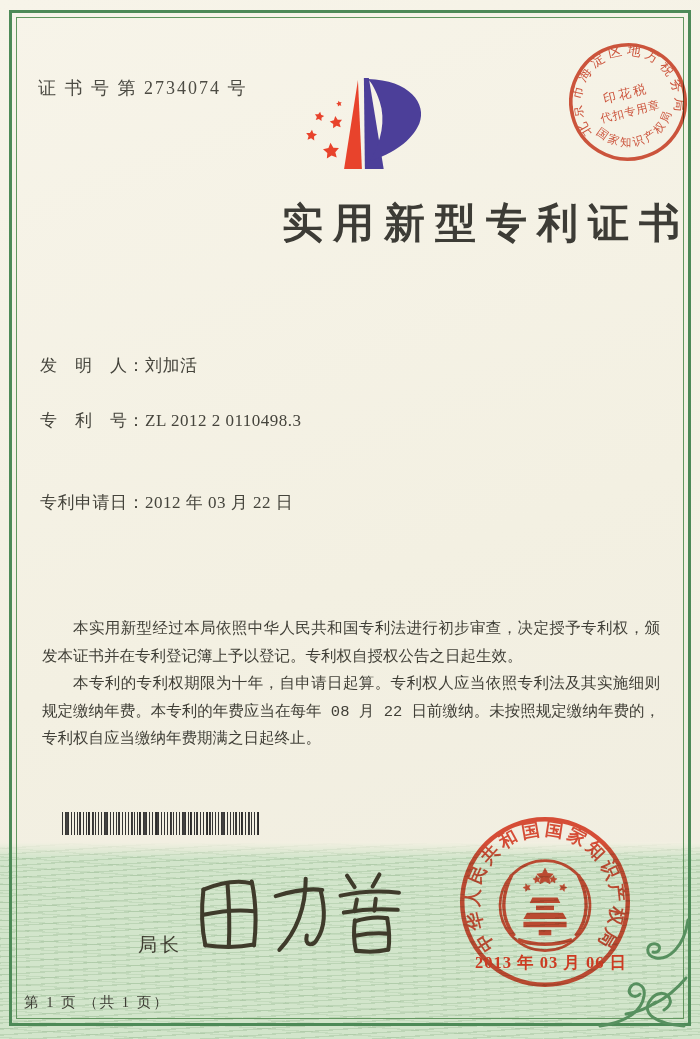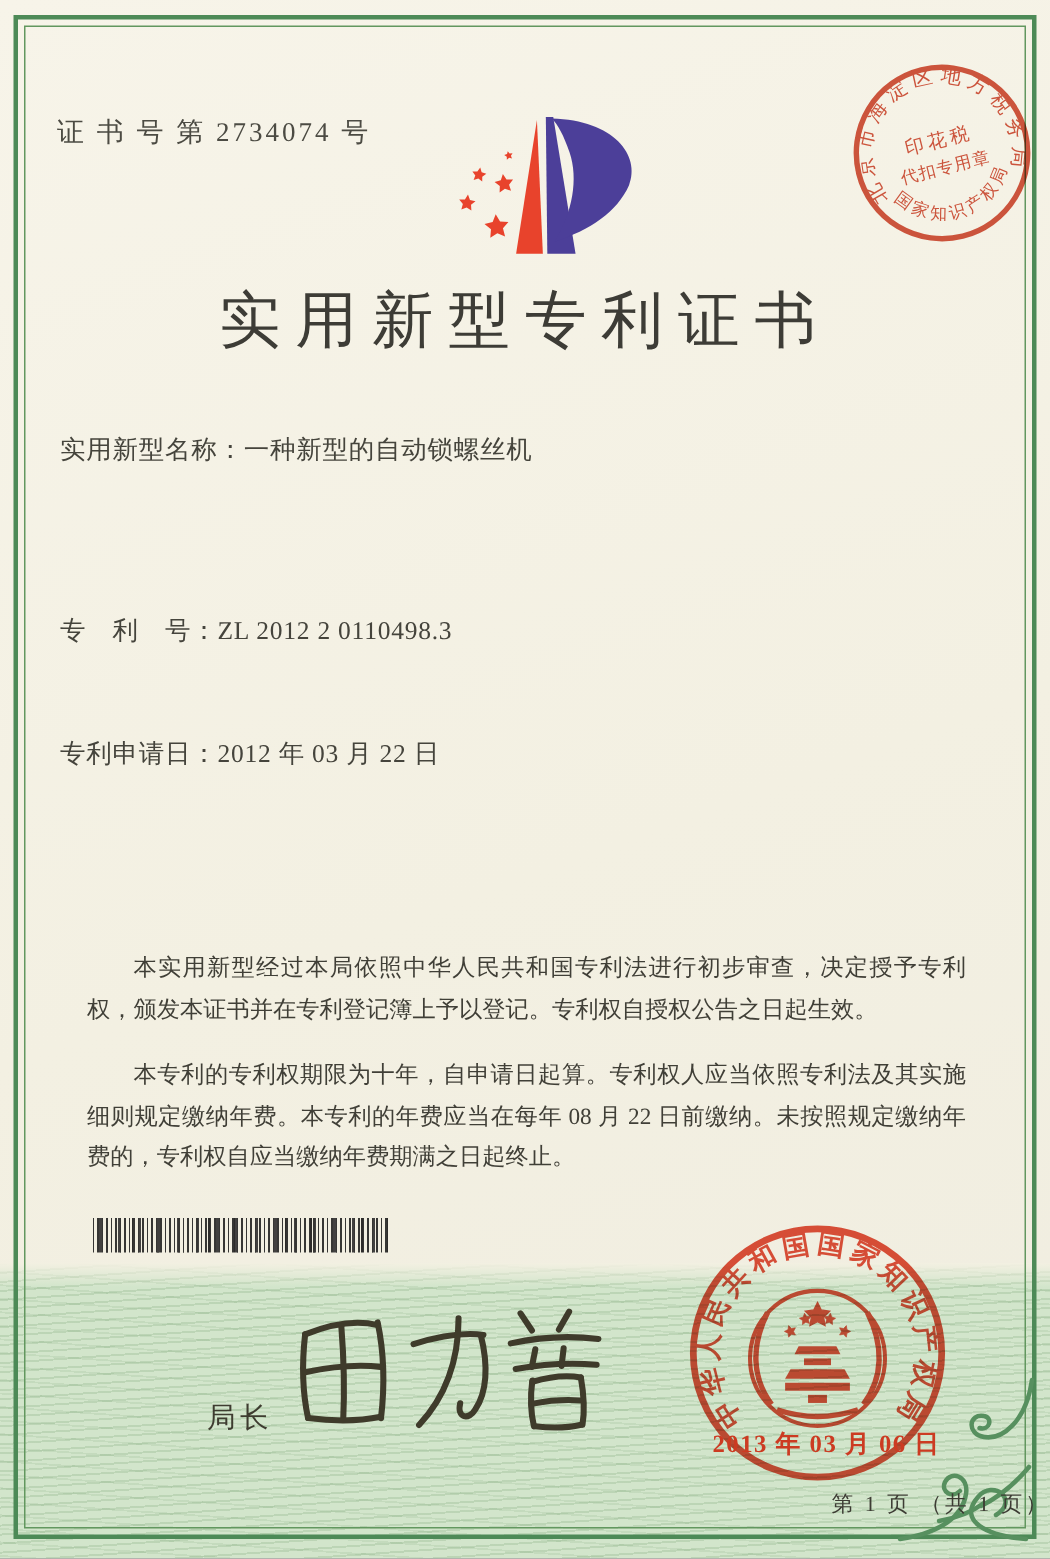--- a/index.html
+++ b/index.html
@@ -19,50 +19,50 @@
   }
   .green-band::before{
     content:"";position:absolute;left:0;right:0;top:0;height:16px;
     background:linear-gradient(#f3f0e2,rgba(243,240,226,0));
   }
   
   .frame-outer{position:absolute;inset:10px 9px 13px 9px;border:3px solid #4d8a57;z-index:2;pointer-events:none;}
   .frame-inner{position:absolute;inset:17px 16px 20px 16px;border:1px solid #62975f;z-index:2;pointer-events:none;}
   
   .cert-no{position:absolute;left:38px;top:76px;z-index:4;font-size:18px;letter-spacing:2px;color:#4c4b43;}
-  .title{position:absolute;left:0;right:0;top:186px;z-index:4;margin:0;text-align:center;
-         font-size:41px;font-weight:normal;letter-spacing:10px;color:#3d3c36;}
+  .title{position:absolute;left:0;right:0;top:186px;z-index:4;margin:10px;text-align:right;
+         font-size:41px;font-weight:bold;letter-spacing:10px;color:#3d3c36;}
   .field-row{position:absolute;left:40px;z-index:4;font-size:17px;letter-spacing:.5px;white-space:nowrap;}
   .field-row .flabel{color:#45443c;}
   .field-row .fvalue{color:#45443c;}
   .redacted-box{
     display:inline-block;width:232px;height:19px;vertical-align:-4px;margin-left:4px;border-radius:2px;
     background:
       repeating-linear-gradient(93deg, rgba(140,140,138,.30) 0 26px, rgba(250,250,248,.95) 26px 62px),
       linear-gradient(#f2efe4,#f2efe4);
     filter:blur(2.5px);
   }
   .body-text{position:absolute;left:42px;right:40px;top:616px;z-index:4;
     font-size:15.5px;line-height:27.5px;text-align:justify;color:#403f37;}
-  .body-text p{margin:16px;text-indent:2em;}
+  .body-text p{margin:0;text-indent:2em;font-family:Liberation Mono, monospace;}
   .barcode{position:absolute;left:62px;top:812px;width:198px;height:23px;z-index:4;opacity:.88;
     background-image:
       repeating-linear-gradient(90deg,#1d1d1d 0 1px,transparent 1px 3px),
       repeating-linear-gradient(90deg,transparent 0 4px,#2a2a2a 4px 6px,transparent 6px 13px),
       repeating-linear-gradient(90deg,transparent 0 9px,#111 9px 10px,transparent 10px 17px);
   }
   .sign-label{position:absolute;left:138px;top:932px;z-index:4;font-size:19px;letter-spacing:3px;color:#3e3c30;}
   .signature-svg{position:absolute;left:190px;top:860px;width:216px;height:112px;z-index:4;transform:rotate(-2deg);}
   .tax-stamp{position:absolute;left:560px;top:34px;width:136px;height:136px;z-index:5;
     transform:rotate(-14deg);opacity:.92;mix-blend-mode:multiply;}
   .logo-svg{position:absolute;left:262px;top:74px;width:180px;height:104px;z-index:4;}
   .seal-svg{position:absolute;left:455px;top:812px;width:180px;height:180px;z-index:6;opacity:.9;mix-blend-mode:multiply;}
   .seal-date{position:absolute;left:446px;top:952px;width:210px;z-index:7;text-align:center;
     font-size:16.5px;font-weight:bold;letter-spacing:1px;color:#cc3b22;}
-  .footer{position:absolute;left:0;right:0;top:993px;z-index:4;text-align:right;font-size:14.5px;color:#3d3c34;letter-spacing:2px;}
+  .footer{position:absolute;left:0;right:0;top:993px;z-index:4;text-align:left;font-size:14.5px;color:#3d3c34;letter-spacing:2px;padding-left:24px;}
   .flourish{position:absolute;left:596px;top:918px;width:96px;height:112px;z-index:3;}
   .sr{position:absolute;width:1px;height:1px;overflow:hidden;clip:rect(0 0 0 0);white-space:nowrap;}
   svg text{font-family:"Liberation Serif","DejaVu Serif",serif;}
 </style>
 </head>
 <body>
 
 <div class="page">
 
   <div class="green-band"></div>
@@ -98,22 +98,22 @@
     </text>
     <text font-size="12.5" letter-spacing="2.5" fill="#d14a32">
       <textPath href="#ts-bot" startOffset="1">国家知识产权局</textPath>
     </text>
     <text x="75" y="70" text-anchor="middle" font-size="14" letter-spacing="3" fill="#d14a32">印花税</text>
     <text x="75" y="90" text-anchor="middle" font-size="12.5" letter-spacing="1" fill="#d14a32">代扣专用章</text>
   </svg>
 
   <h1 class="title">实用新型专利证书</h1>
 
-  <div class="field-row" style="top:288px">
-    <span class="flabel">实用新型名称：</span><span class="fvalue">一种新型的自动锁螺丝机</span>
+  <div class="field-row" style="top:354px">
+    <span class="flabel">发　明　人：</span><span class="fvalue">刘加活</span>
   </div>
   <div class="field-row" style="top:409px">
     <span class="flabel">专　利　号：</span><span class="fvalue">ZL 2012 2 0110498.3</span>
   </div>
   <div class="field-row" style="top:491px">
     <span class="flabel">专利申请日：</span><span class="fvalue">2012 年 03 月 22 日</span>
   </div>
 
   <div class="body-text">
     <p>本实用新型经过本局依照中华人民共和国专利法进行初步审查，决定授予专利权，颁发本证书并在专利登记簿上予以登记。专利权自授权公告之日起生效。</p>

